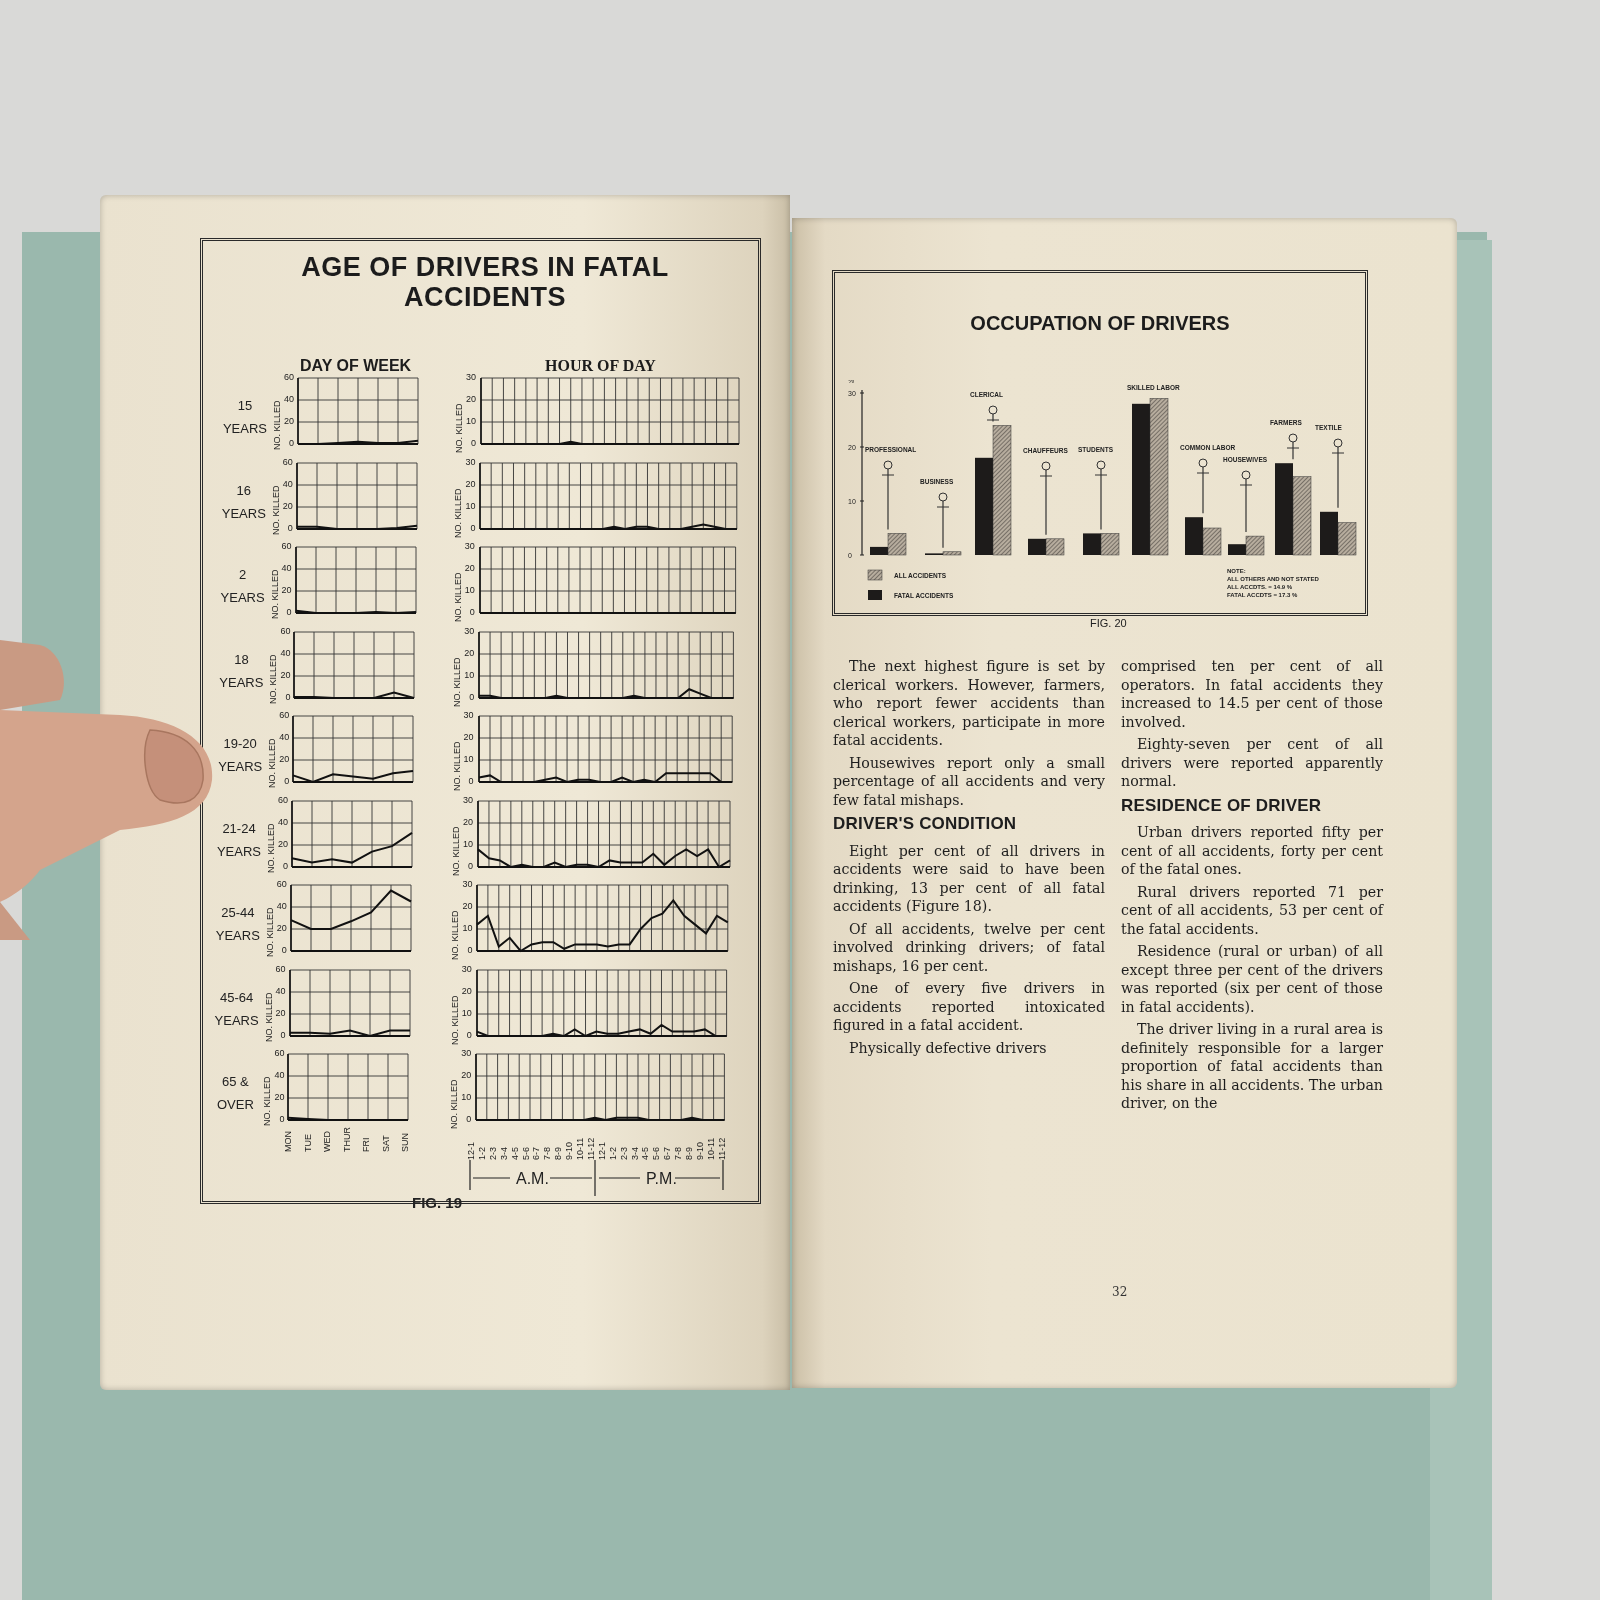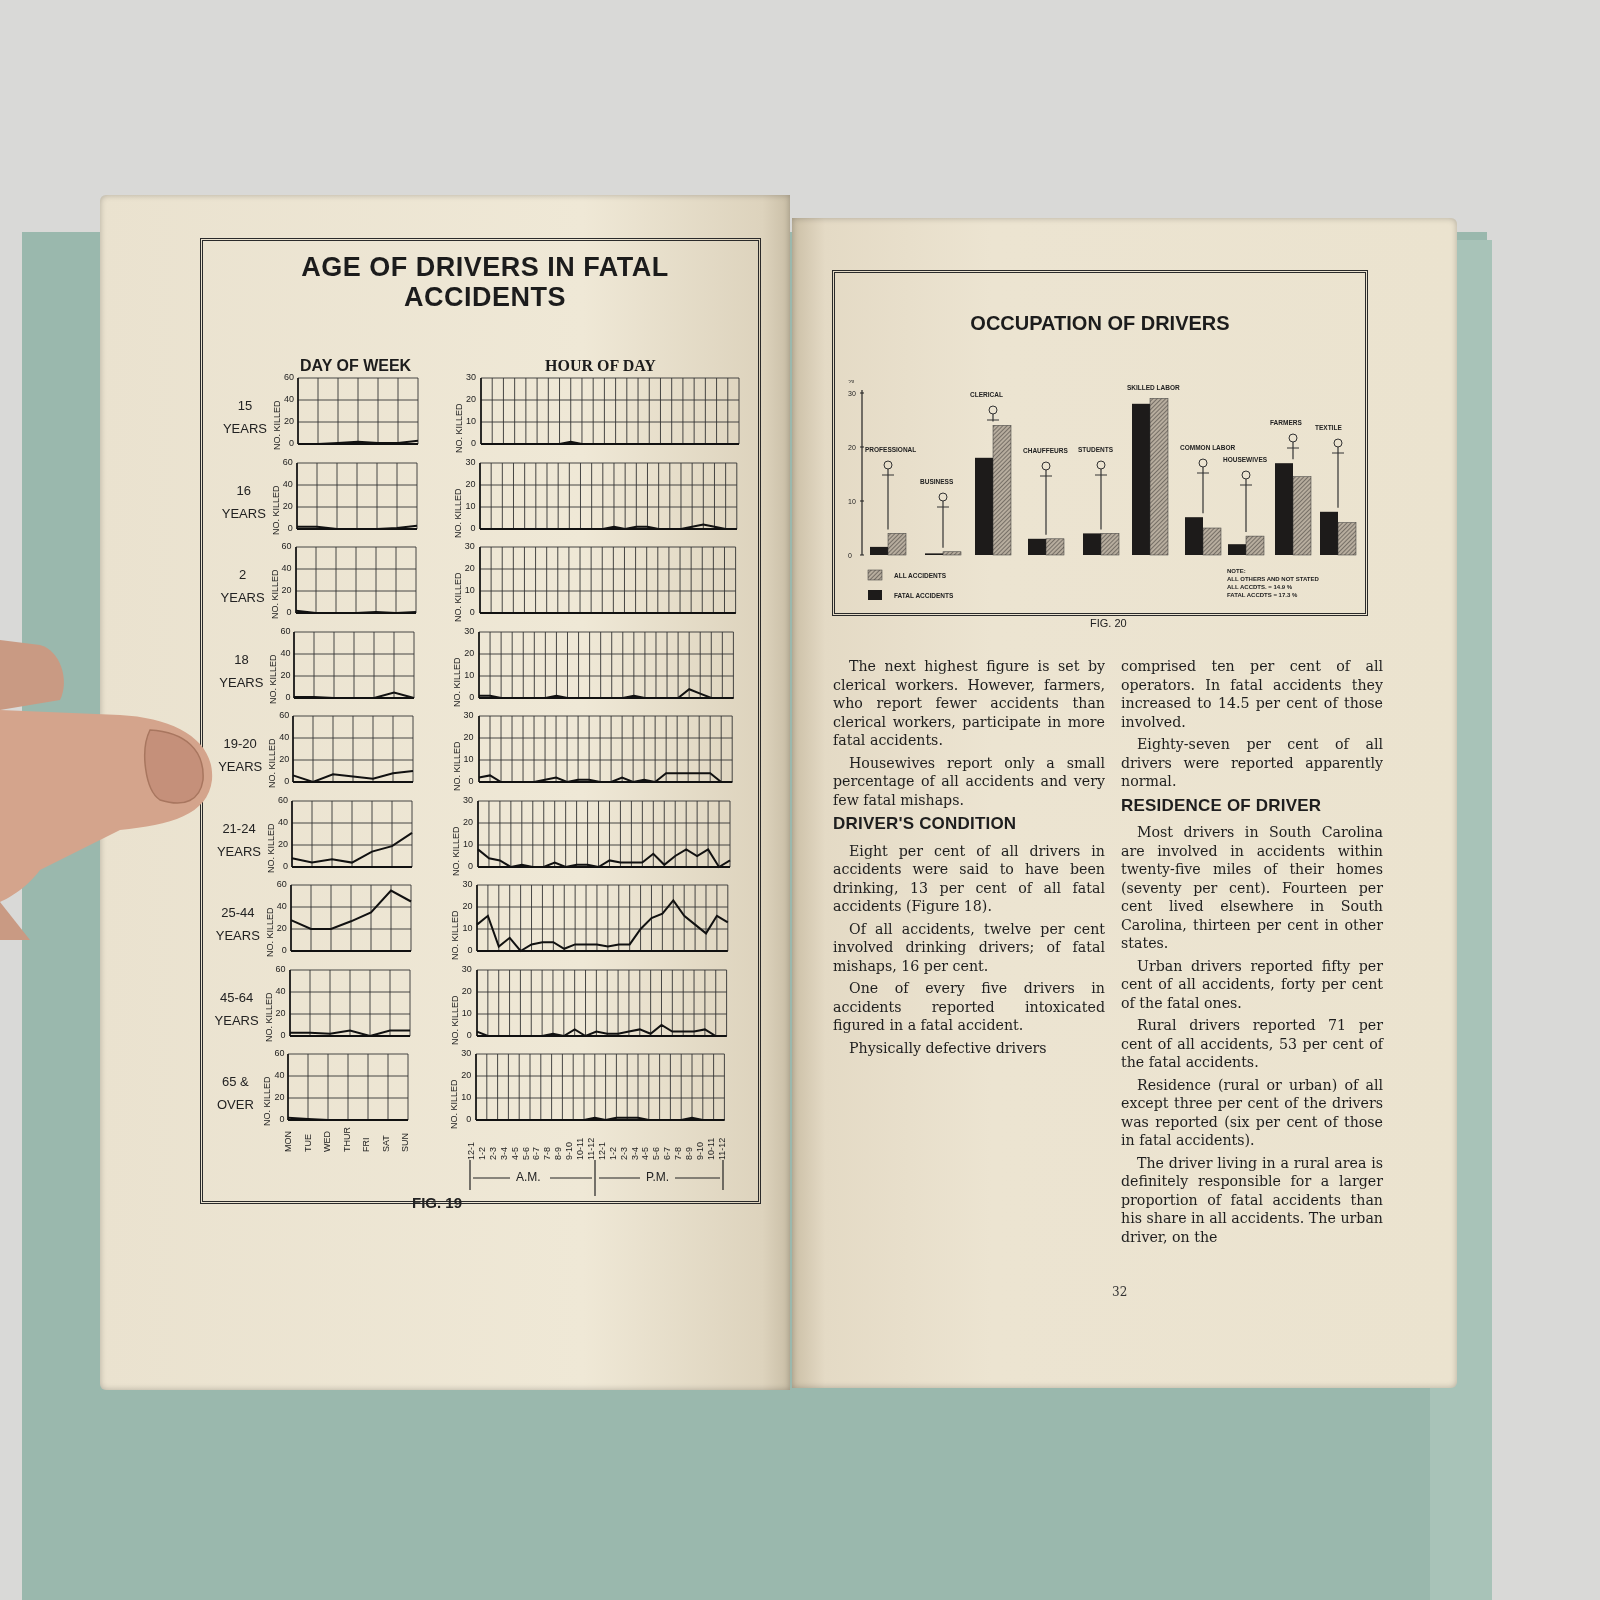--- a/index.html
+++ b/index.html
@@ -15,21 +15,21 @@
   .fig-title{position:absolute;left:225px;top:252px;width:520px;text-align:center;font-size:27px;font-weight:bold;line-height:30px;letter-spacing:0.5px;color:#1c1c1c;}
   .col-title{position:absolute;font-size:16px;font-weight:bold;color:#1c1c1c;}
   .age-label{position:absolute;font-size:13px;color:#222;text-align:center;width:60px;line-height:26px;}
   .ylab{position:absolute;font-size:9px;color:#222;transform:rotate(-90deg);transform-origin:left top;white-space:nowrap;}
   .tick{position:absolute;font-size:9px;color:#222;text-align:right;width:18px;}
   .chart{position:absolute;}
   .chart svg{display:block;overflow:visible;}
   .xlabels{position:absolute;font-size:9px;color:#222;}
   .xlabels span{position:absolute;transform:rotate(-90deg);transform-origin:left top;white-space:nowrap;}
   .fig-caption{position:absolute;font-size:15px;font-weight:bold;color:#222;}
-  .ampm{position:absolute;font-size:12px;color:#222;}
+  .ampm{position:absolute;font-size:16px;color:#222;}
   .occ-frame{position:absolute;left:832px;top:270px;width:530px;height:340px;border:3px double #2a2a2a;}
   .occ-title{position:absolute;left:850px;top:312px;width:500px;text-align:center;font-size:20px;font-weight:bold;color:#1c1c1c;}
   .note{position:absolute;left:1227px;top:567px;font-size:6px;font-weight:bold;color:#222;line-height:8px;}
   .text-col{position:absolute;font-family:"DejaVu Serif",serif;font-size:14.2px;line-height:18.5px;color:#1e1e1e;text-align:justify;}
   .text-col p{margin:0 0 4px 0;text-indent:16px;}
   .text-col h3{font-family:"Liberation Sans",sans-serif;font-weight:bold;font-size:17px;margin:6px 0 8px 0;letter-spacing:0.2px;}
   .page-num{position:absolute;left:1112px;top:1285px;font-family:"DejaVu Serif",serif;font-size:12px;color:#333;}
   .finger{position:absolute;left:0;top:640px;width:220px;height:300px;}
 </style>
 </head>
@@ -790,20 +790,19 @@
   <p>Eight per cent of all drivers in accidents were said to have been drinking, 13 per cent of all fatal accidents (Figure 18).</p>
   <p>Of all accidents, twelve per cent involved drinking drivers; of fatal mishaps, 16 per cent.</p>
   <p>One of every five drivers in accidents reported intoxicated figured in a fatal accident.</p>
   <p>Physically defective drivers</p>
 </div>
 
 <div class="text-col" style="left:1121px;top:657px;width:262px;">
   <p style="text-indent:0">comprised ten per cent of all operators. In fatal accidents they increased to 14.5 per cent of those involved.</p>
   <p>Eighty-seven per cent of all drivers were reported apparently normal.</p>
   <h3>RESIDENCE OF DRIVER</h3>
-  <p>Most drivers in South Carolina are involved in accidents within twenty-five miles of their homes (seventy per cent). Fourteen per cent lived elsewhere in South Carolina, thirteen per cent in other states.</p>
   <p>Urban drivers reported fifty per cent of all accidents, forty per cent of the fatal ones.</p>
   <p>Rural drivers reported 71 per cent of all accidents, 53 per cent of the fatal accidents.</p>
   <p>Residence (rural or urban) of all except three per cent of the drivers was reported (six per cent of those in fatal accidents).</p>
   <p>The driver living in a rural area is definitely responsible for a larger proportion of fatal accidents than his share in all accidents. The urban driver, on the</p>
 </div>
 
 <div class="page-num">32</div>
 
 </body></html>

